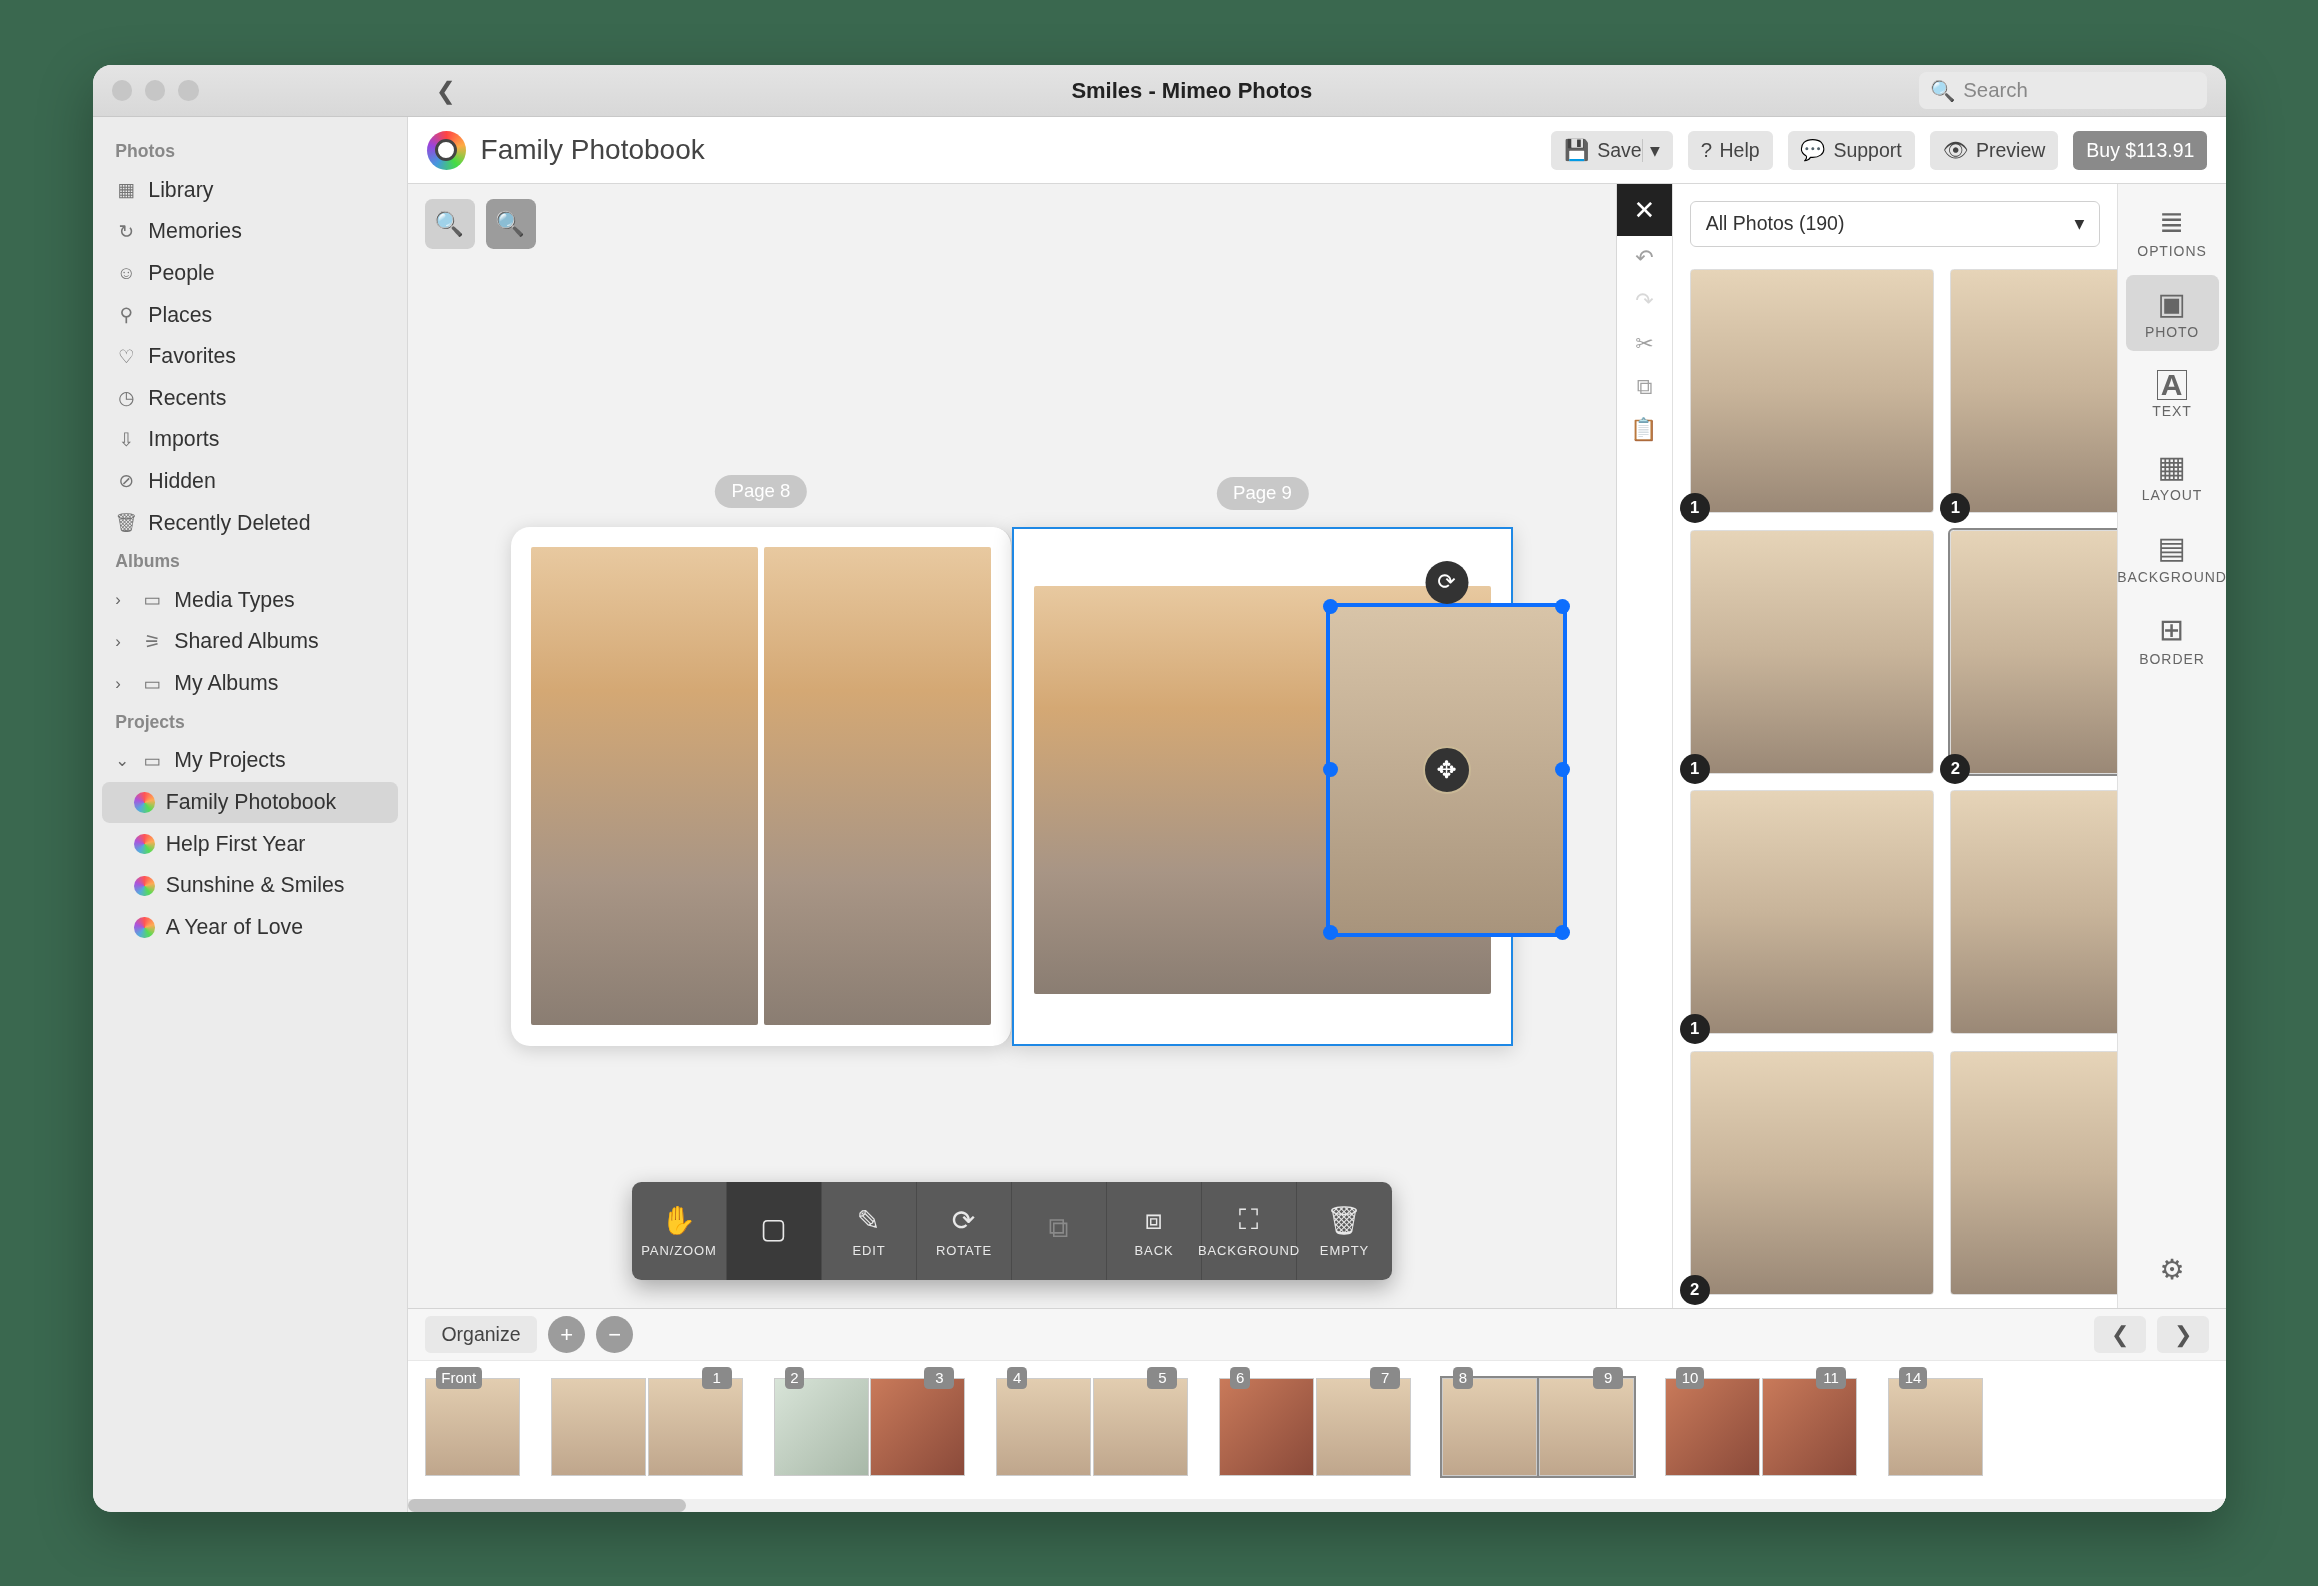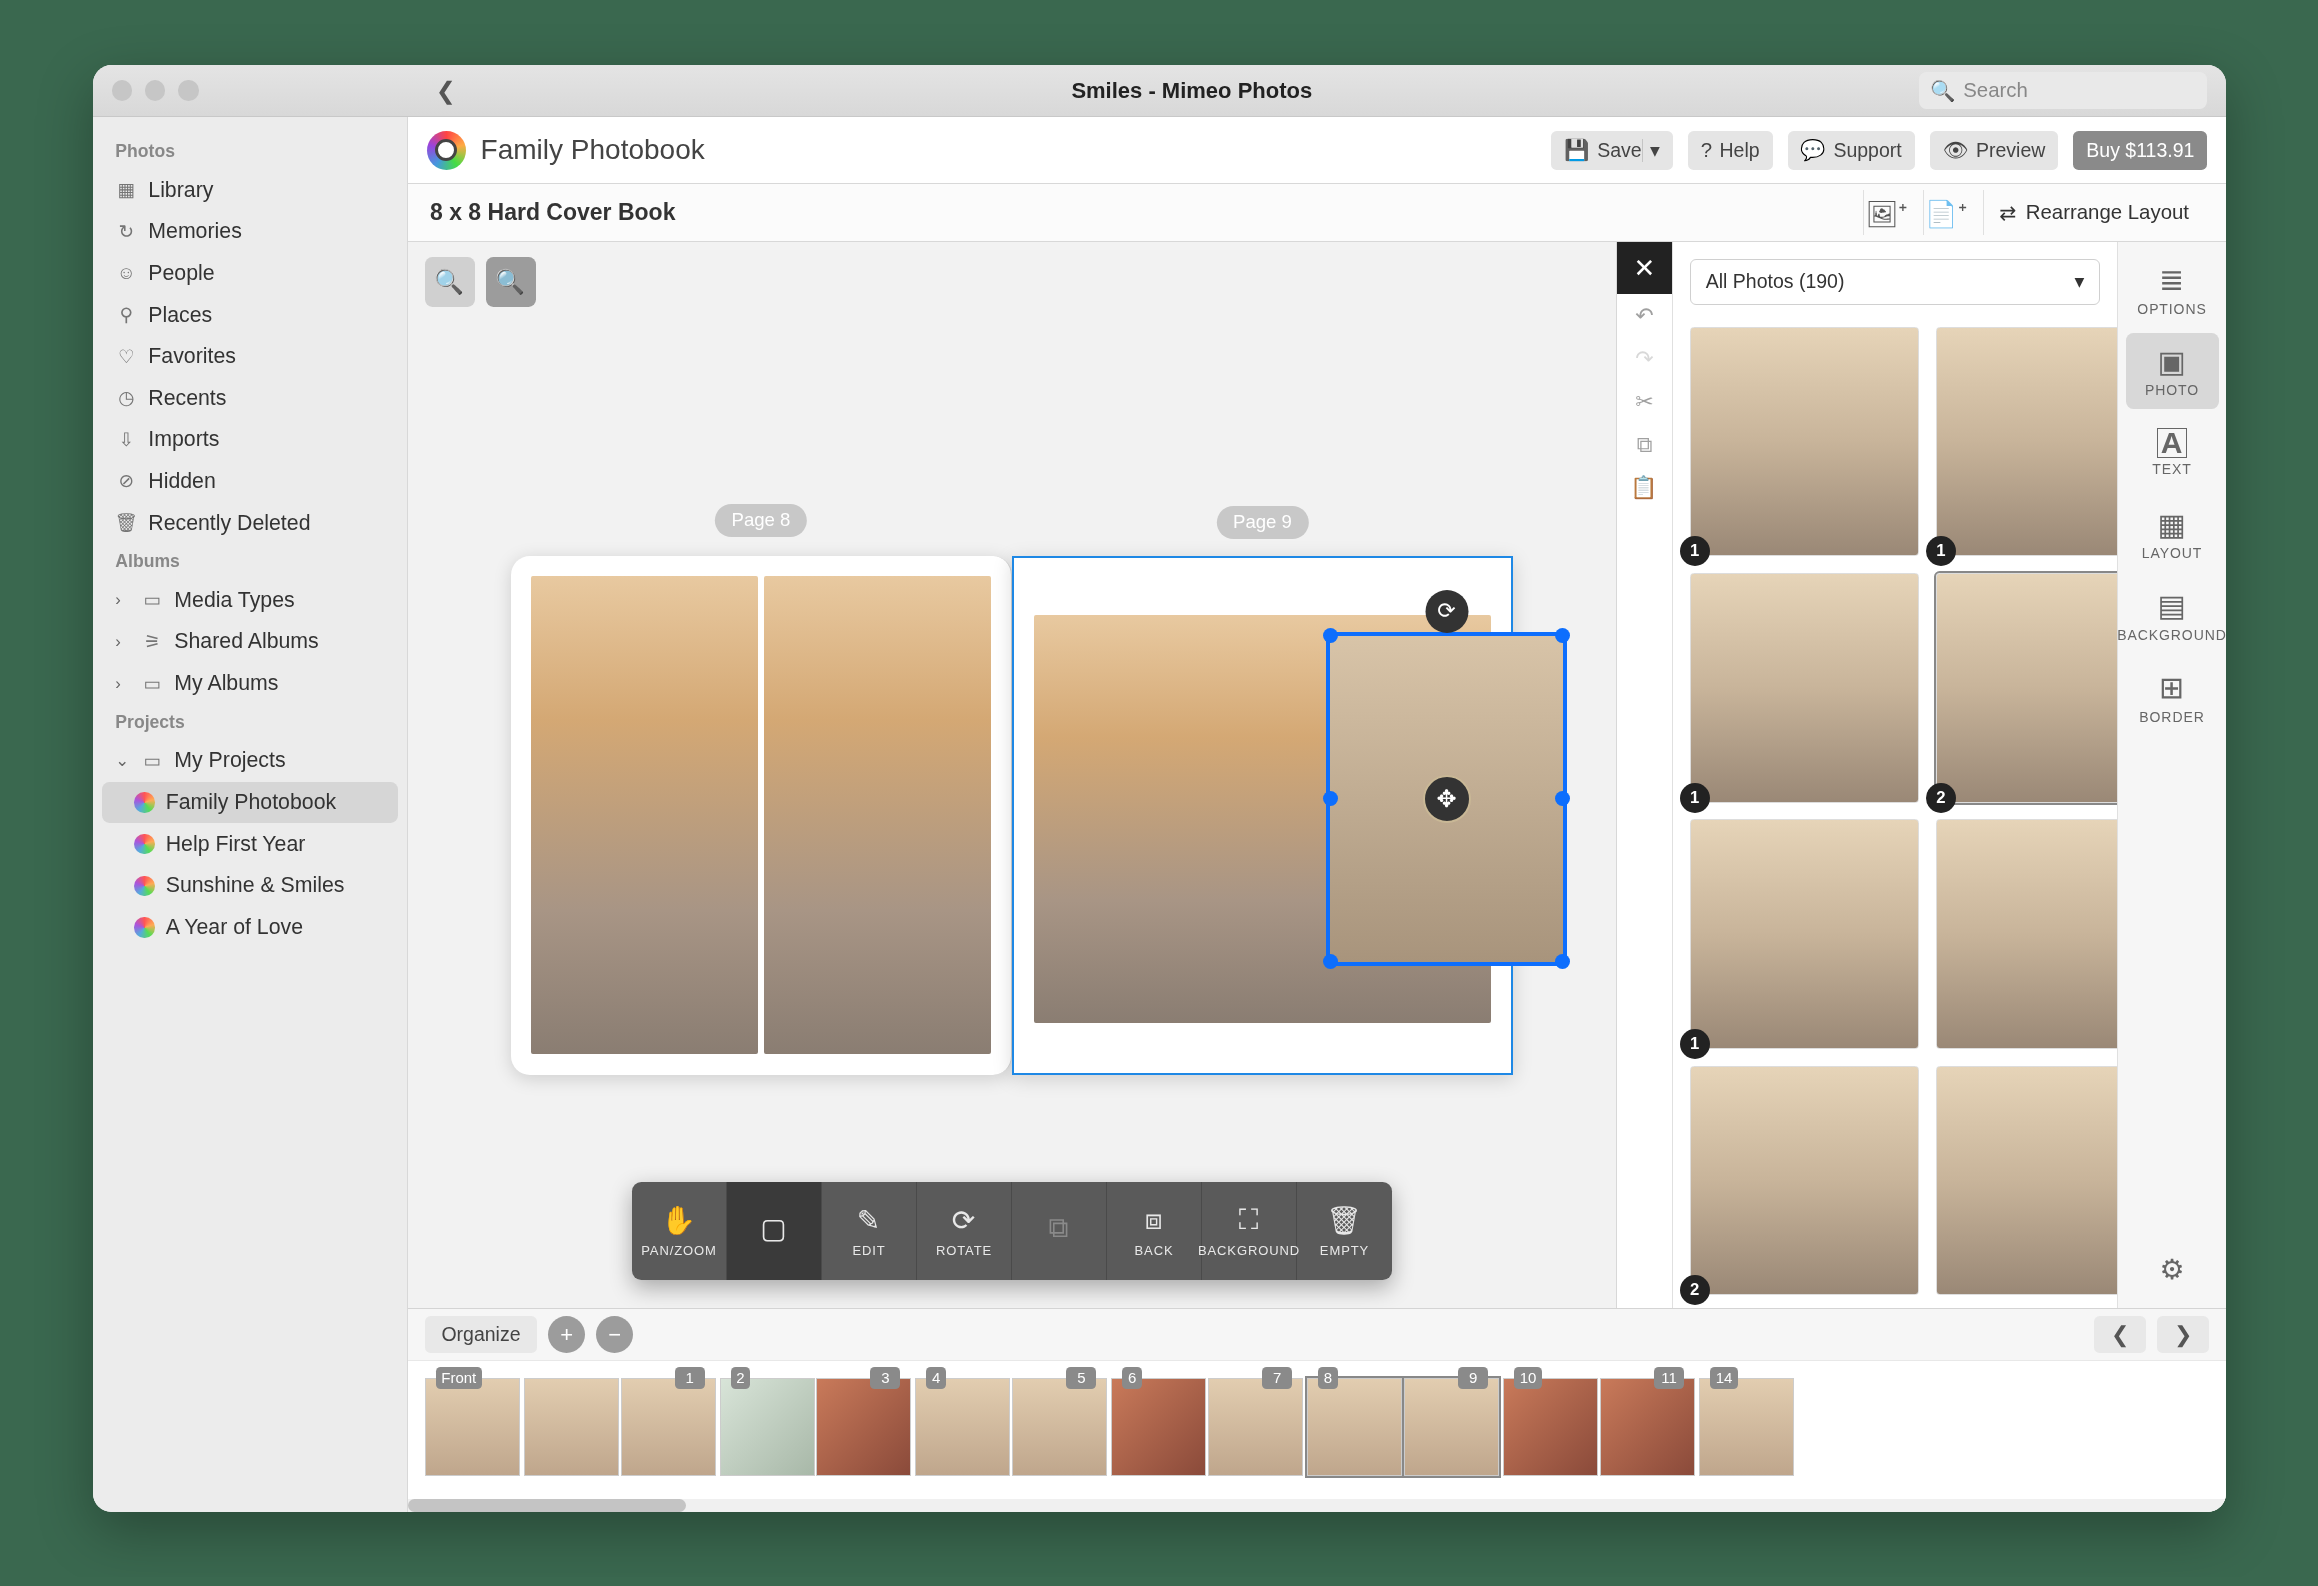--- a/index.html
+++ b/index.html
@@ -97,21 +97,21 @@
 .ctx-btn:last-child { border-right: none; }
 .ctx-btn.active { background: #3a3a3a; }
 .ctx-btn.dim { color: #8a8a8a; }
 .ctx-btn .ic { font-size: 28px; }
 
 
 .filmstrip-bar { height: 52px; background: #f6f6f6; border-top: 0.9px solid #d4d4d4; display: flex; align-items: center; padding: 0 16.7px; gap: 11px; flex-shrink: 0; }
 .org-btn { height: 37px; padding: 0 16.7px; background: #e8e8e8; border-radius: 5.6px; display: flex; align-items: center; font-size: 19.5px; color: #444; }
 .circ-btn { width: 37px; height: 37px; border-radius: 18.6px; background: #9c9c9c; color: #fff; display: flex; align-items: center; justify-content: center; font-size: 22px; }
 .nav-arrow { width: 52px; height: 37px; background: #e8e8e8; border-radius: 5.6px; display: flex; align-items: center; justify-content: center; font-size: 22px; color: #555; }
-.filmstrip { height: 139px; background: #fff; border-top: 0.9px solid #e8e8e8; display: flex; gap: 4px; padding: 16.7px 16.7px 3.7px; overflow-x: auto; flex-shrink: 0; }
+.filmstrip { height: 139px; background: #fff; border-top: 0.9px solid #e8e8e8; display: flex; gap: 31px; padding: 16.7px 16.7px 3.7px; overflow-x: auto; flex-shrink: 0; }
 .fs-page { position: relative; flex-shrink: 0; }
 .fs-spread { display: flex; gap: 1.9px; }
 .fs-thumb { width: 95px; height: 98px; background: linear-gradient(180deg,#e2cdb0,#bfa68c); border: 0.9px solid #ccc; }
 .fs-thumb.alt { background: linear-gradient(135deg,#c97a5a,#8a4a3a); }
 .fs-thumb.alt2 { background: linear-gradient(135deg,#d8e4d8,#a8b8a8); }
 .fs-badge { position: absolute; top: -11px; width: 30px; height: 22px; background: #8a8a8a; color: #fff; font-size: 15px; border-radius: 4.6px; display: flex; align-items: center; justify-content: center; }
 .fs-badge.l { left: 11px; padding: 0 5.6px; width: auto; }
 .fs-badge.r { right: 11px; }
 .fs-spread.active .fs-thumb { outline: 2.8px solid #888; }
 
@@ -238,29 +238,20 @@
           </div>
         <div class="tb-btn">
             <span class="ic">👁</span>
             <span>Preview</span>
           </div>
         <div class="tb-btn dark">
             <span>Buy $113.91</span>
           </div>
       </div>
 
-      <div class="sub-toolbar">
-        <div class="book-type">8 x 8 Hard Cover Book</div>
-        <div class="icon-sq">🖼⁺</div>
-        <div class="icon-sq">📄⁺</div>
-        <div class="rearrange">
-            <span>⇄</span>
-            <span>Rearrange Layout</span>
-          </div>
-      </div>
 
       <div class="workarea">
         <div class="canvas-col">
           <div class="zoom-row">
             <div class="zoom-btn dim">🔍</div>
             <div class="zoom-btn on">🔍</div>
           </div>
           <div class="canvas-stage">
             <div class="book-spread">
               <div class="book-page left">

